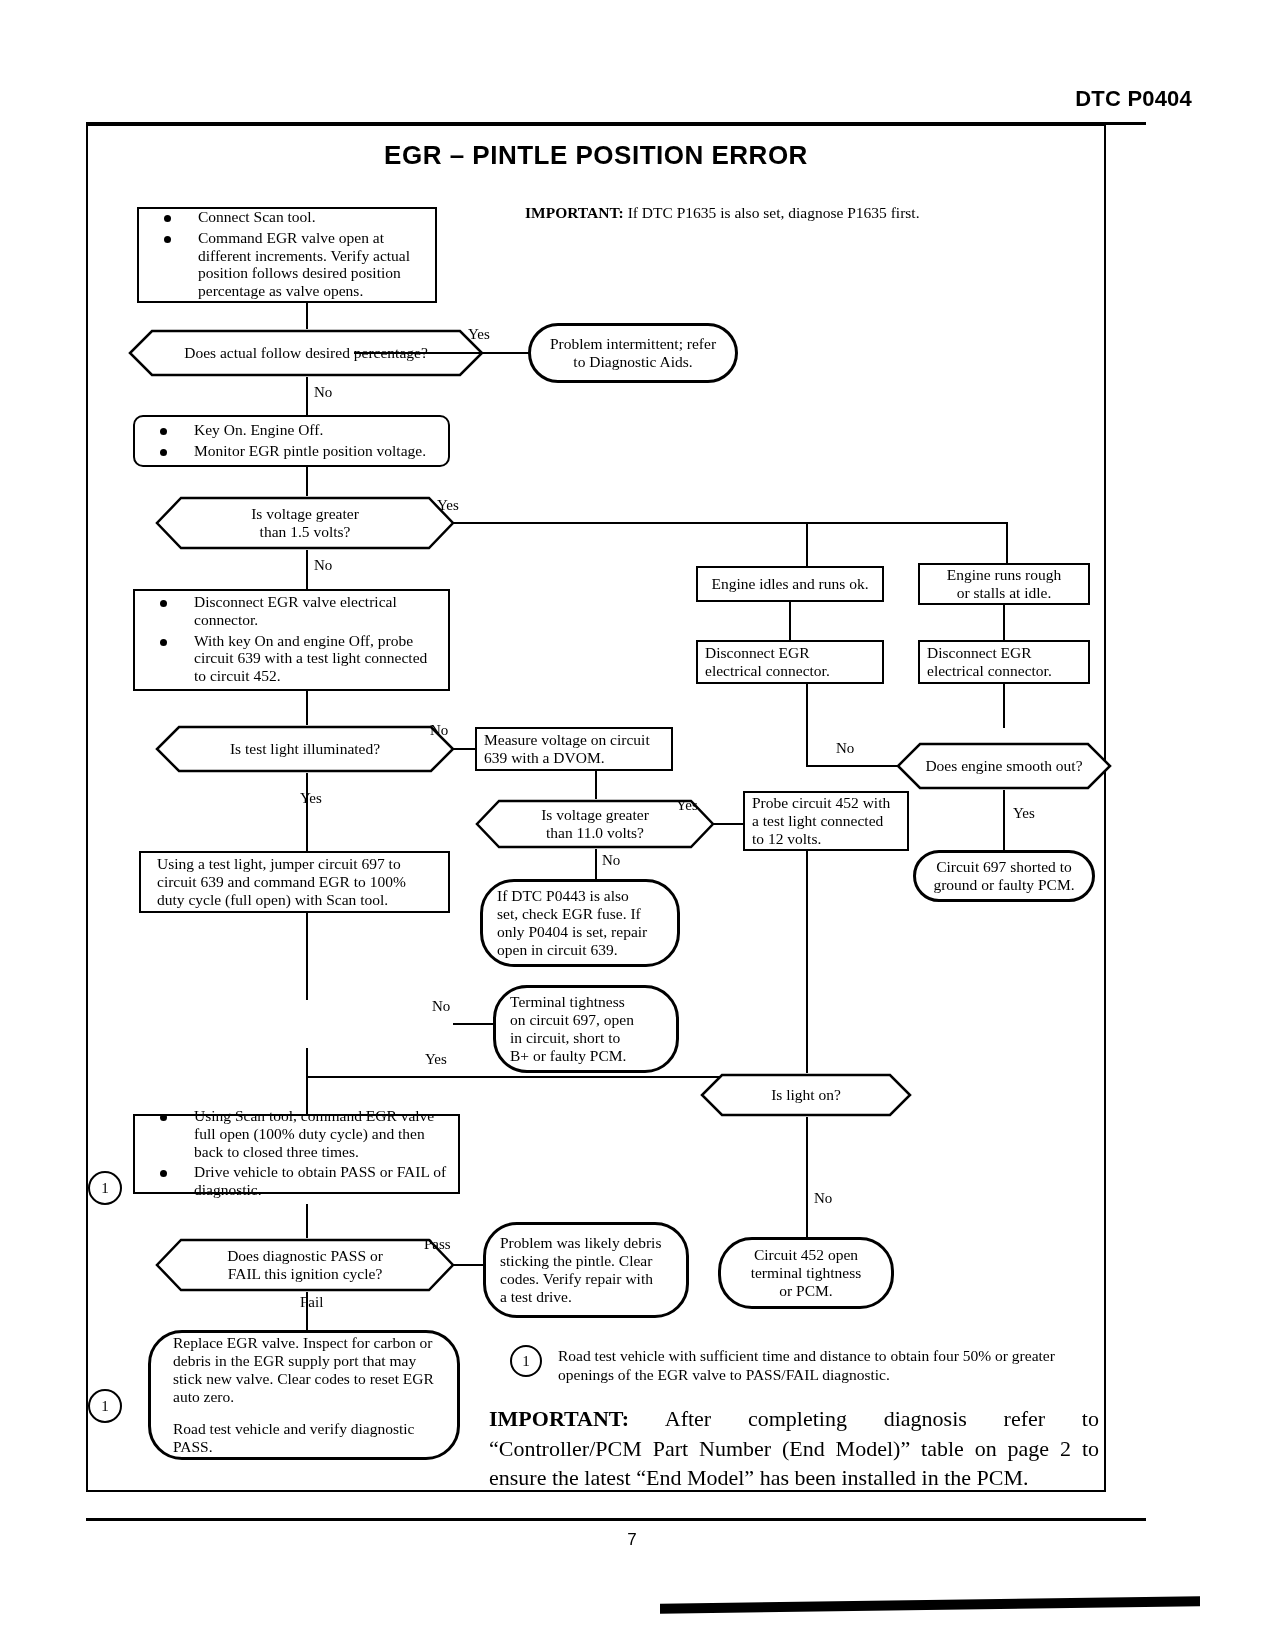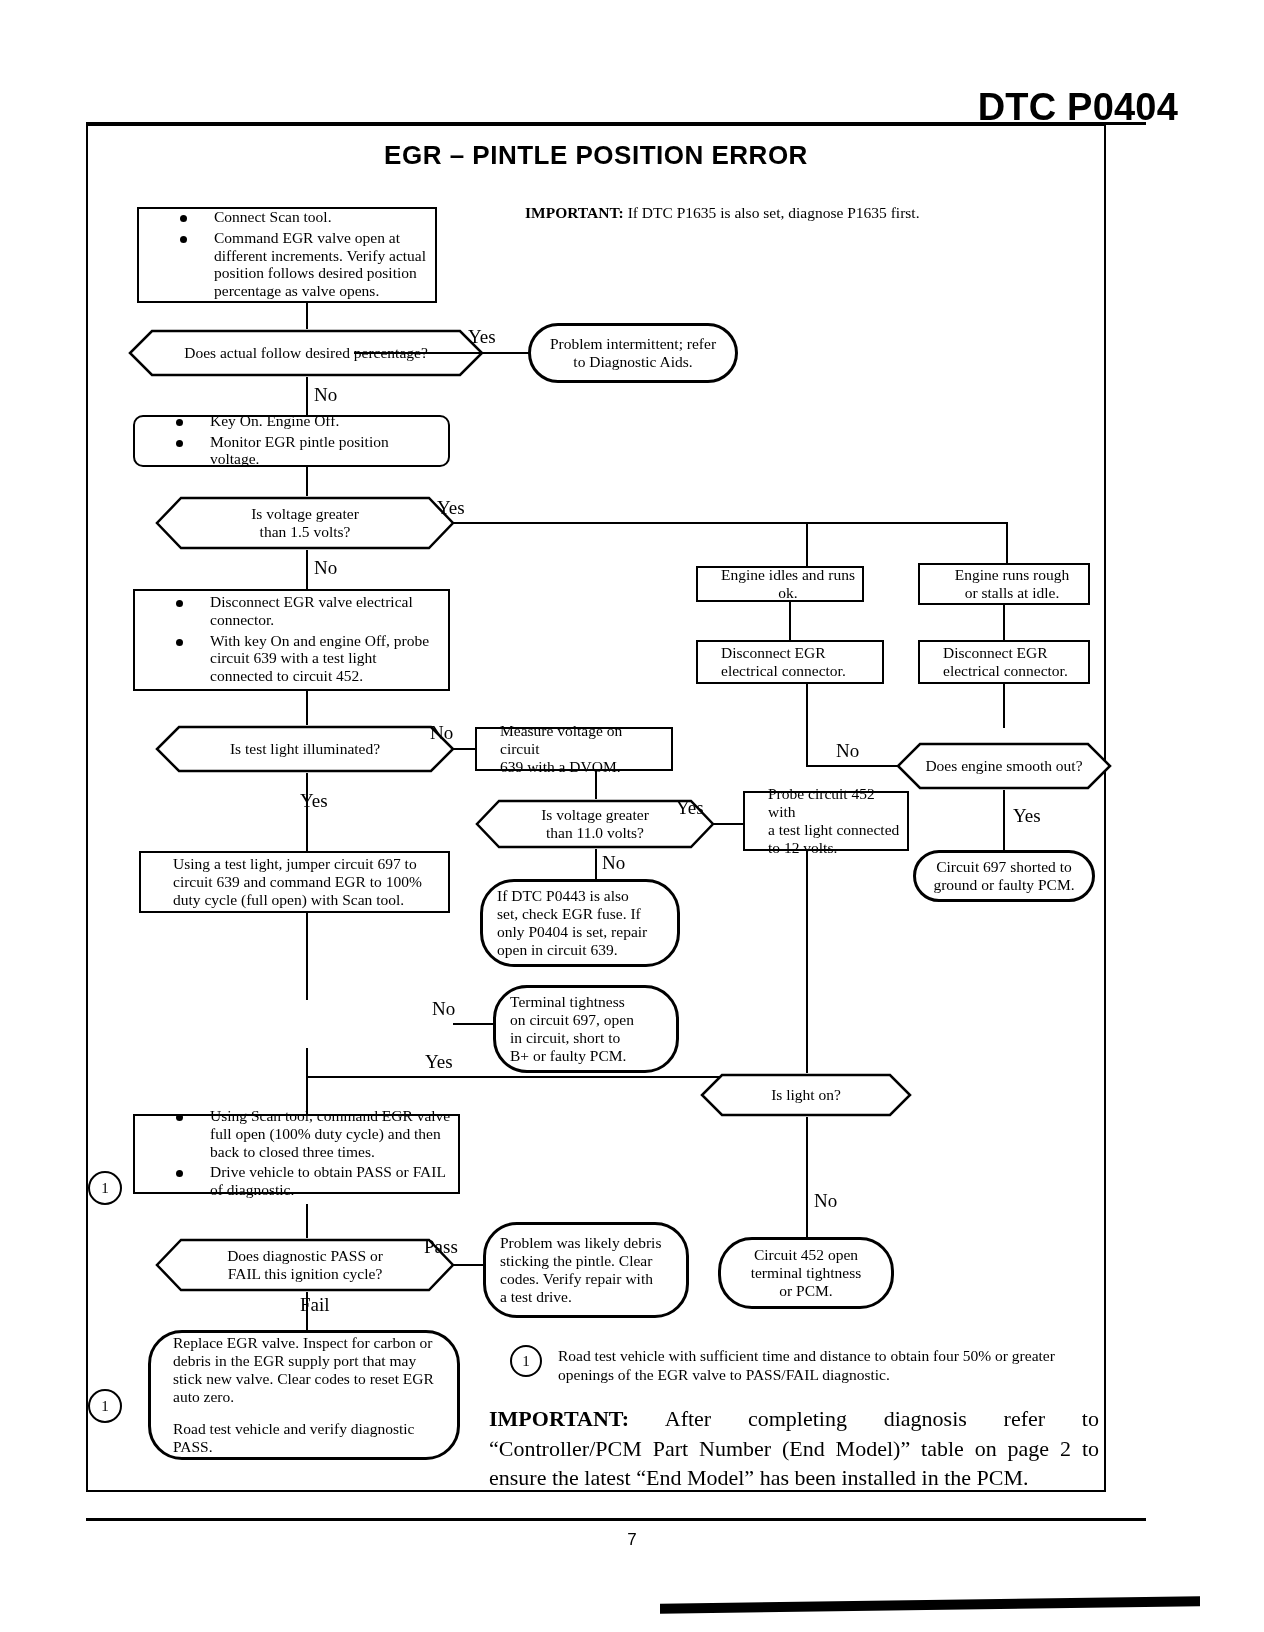--- a/index.html
+++ b/index.html
@@ -18,25 +18,25 @@
   .page {
     position: absolute;
     left: 0; top: 0;
     width: 1264px;
     height: 1632px;
   }
 
   
   #dtc-header {
     position: absolute;
-    right: 86px;
+    right: 72px;
     top: 86px;
     font-family: "Liberation Sans", "DejaVu Sans", sans-serif;
     font-weight: bold;
-    font-size: 38px;
+    font-size: 22px;
     letter-spacing: 0.2px;
   }
   #header-rule {
     position: absolute;
     left: 86px;
     top: 122px;
     width: 1060px;
     height: 3px;
     background: #000;
   }
@@ -97,21 +97,21 @@
     box-sizing: border-box;
     font-size: 15.5px;
     line-height: 1.16;
   }
   .rect {
     border: 2px solid #000;
     background: #fff;
     display: flex;
     align-items: center;
   }
-  .rect .inner { width: 100%; padding: 3px 7px; margin-left: 16px; }
+  .rect .inner { width: 100%; padding: 3px 7px; }
   .rect.centered .inner { text-align: center; }
 
   .term {
     border: 3.5px solid #000;
     border-radius: 34px;
     background: #fff;
     display: flex;
     align-items: center;
   }
   .term .inner { width: 100%; padding: 4px 14px; }
@@ -152,21 +152,21 @@
     padding: 0 34px;
     box-sizing: border-box;
   }
 
   
   .vline { position: absolute; width: 2px; background: #000; }
   .hline { position: absolute; height: 2px; background: #000; }
 
   .elabel {
     position: absolute;
-    font-size: 19px;
+    font-size: 15px;
     white-space: nowrap;
   }
 
   
   .circmark {
     position: absolute;
     width: 30px; height: 30px;
     border: 2px solid #000;
     border-radius: 50%;
     display: flex; align-items: center; justify-content: center;
@@ -254,21 +254,21 @@
     </div>
   </div>
   <div class="hline" style="left:453px; top:522px; width:555px;"></div>
   <div class="elabel" style="left:437px; top:497px;">Yes</div>
   <div class="vline" style="left:306px; top:550px; height:39px;"></div>
   <div class="elabel" style="left:314px; top:557px;">No</div>
 
   <div class="vline" style="left:806px; top:522px; height:44px;"></div>
   <div class="vline" style="left:1006px; top:522px; height:44px;"></div>
 
-  <div class="node rect centered" style="left:696px; top:566px; width:168px; height:36px;">
+  <div class="node rect centered" style="left:696px; top:566px; width:188px; height:36px;">
     <div class="inner">Engine idles and runs ok.</div>
   </div>
   <div class="node rect centered" style="left:918px; top:563px; width:172px; height:42px;">
     <div class="inner">
       <div>Engine runs rough</div>
       <div>or stalls at idle.</div>
     </div>
   </div>
 
   <div class="vline" style="left:789px; top:602px; height:38px;"></div>

